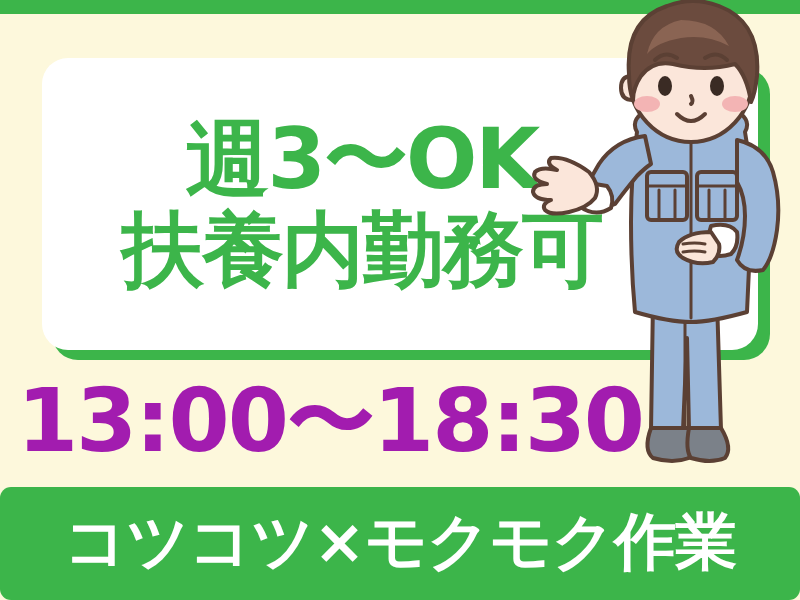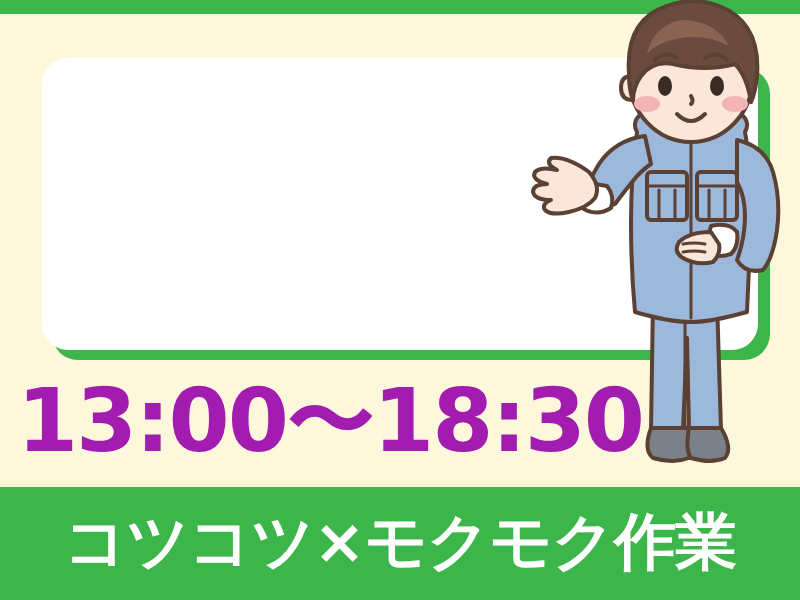--- a/index.html
+++ b/index.html
@@ -24,20 +24,21 @@
     width: 800px;
     height: 14px;
     background: #3cb54a;
   }
   .bottom-bar {
     position: absolute;
     left: 0; top: 487px;
     width: 800px;
     height: 113px;
     background: #3cb54a;
+    border-radius: 11px;
   }
   .bottom-bar-text {
     position: absolute;
     left: 0; top: 0;
     width: 800px;
     height: 113px;
     display: flex;
     align-items: center;
     justify-content: center;
     color: #ffffff;
@@ -122,20 +123,24 @@
 </head>
 <body>
 
 <div id="banner">
 
   <div class="top-bar"></div>
 
   <div class="card-shadow"></div>
   <div class="card"></div>
 
+  <div class="headline">
+    <div class="headline-line1">週3〜OK</div>
+    <div class="headline-line2">扶養内勤務可</div>
+  </div>
 
   <div class="time-text">13:00〜18:30</div>
 
   <div class="bottom-bar">
     <div class="bottom-bar-text">コツコツ×モクモク作業</div>
   </div>
 
   <div class="character">
     <svg viewBox="0 0 300 500" width="300" height="500">
       <g stroke="#5b4034" stroke-width="4" stroke-linecap="round" stroke-linejoin="round" fill="none">

